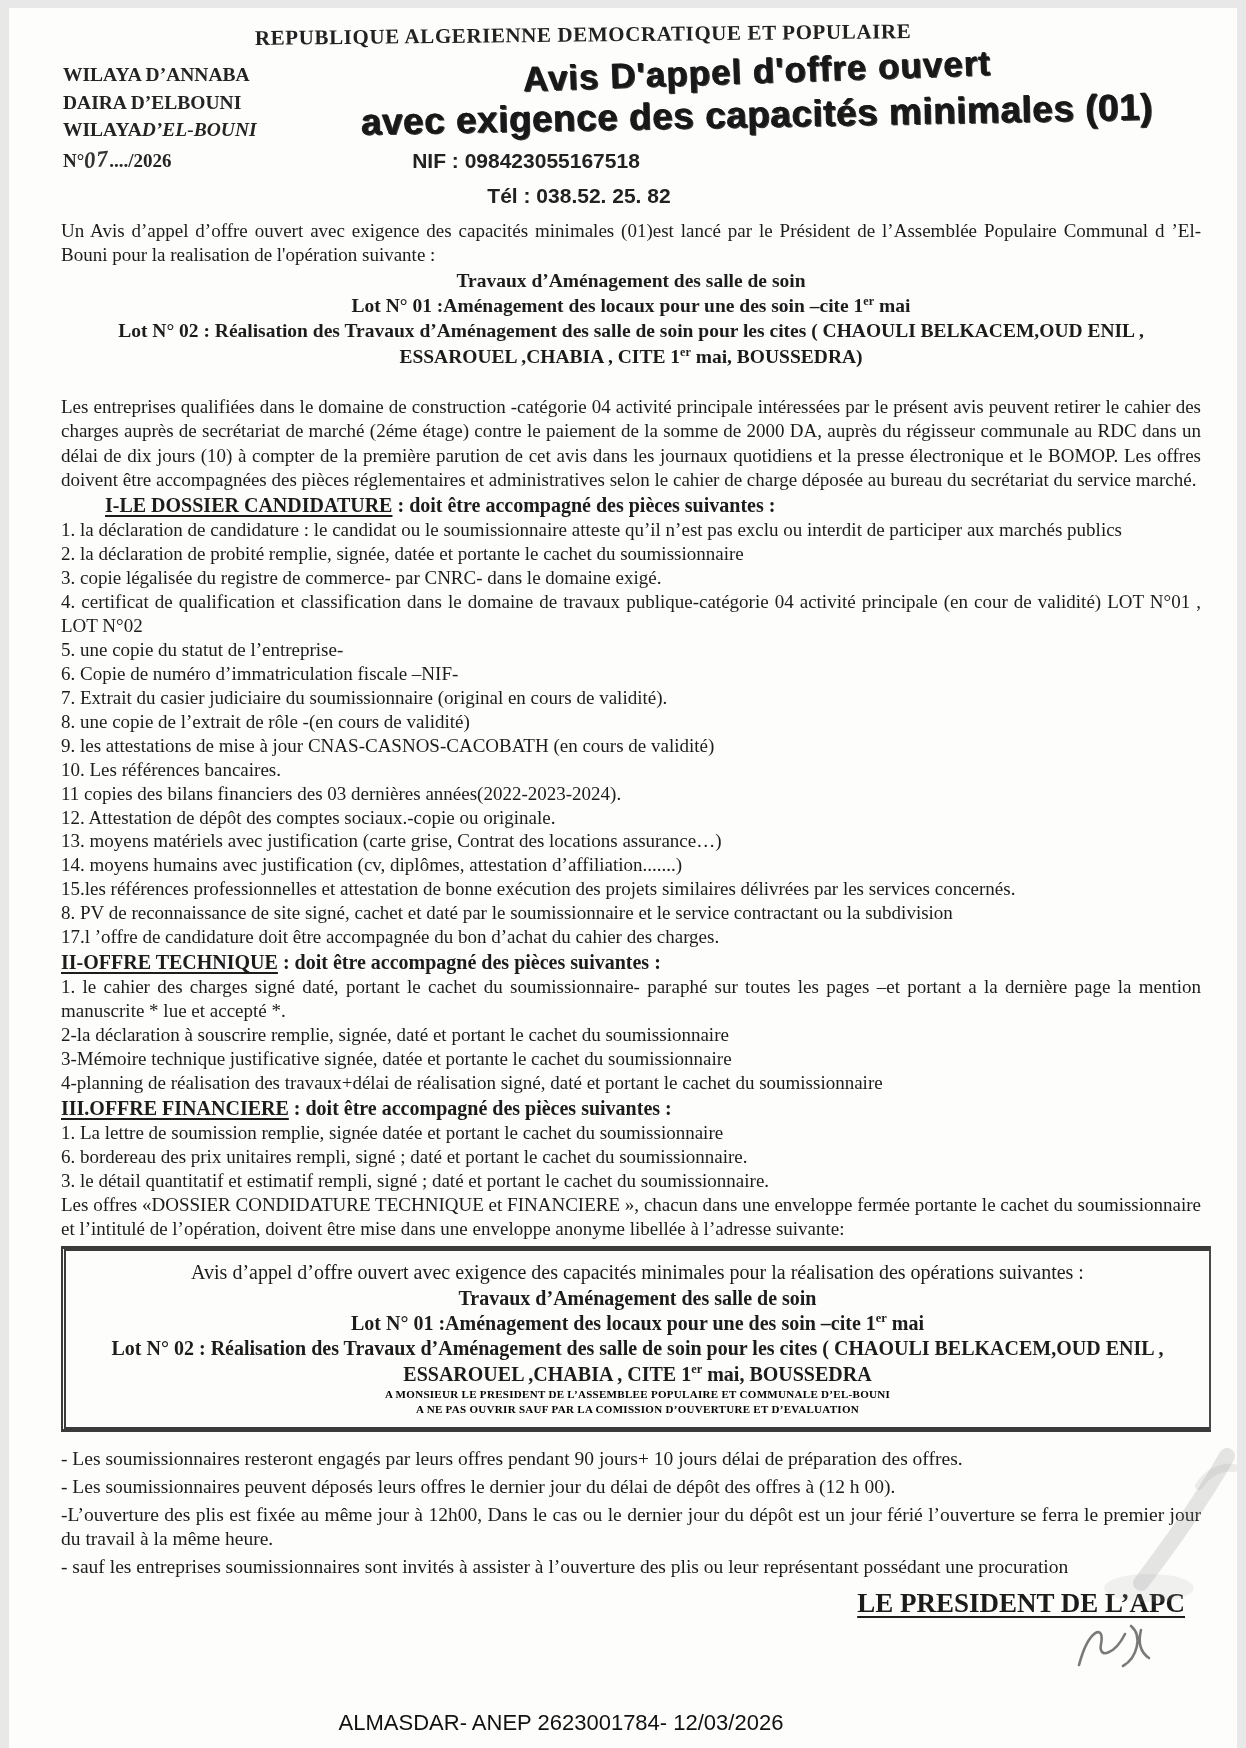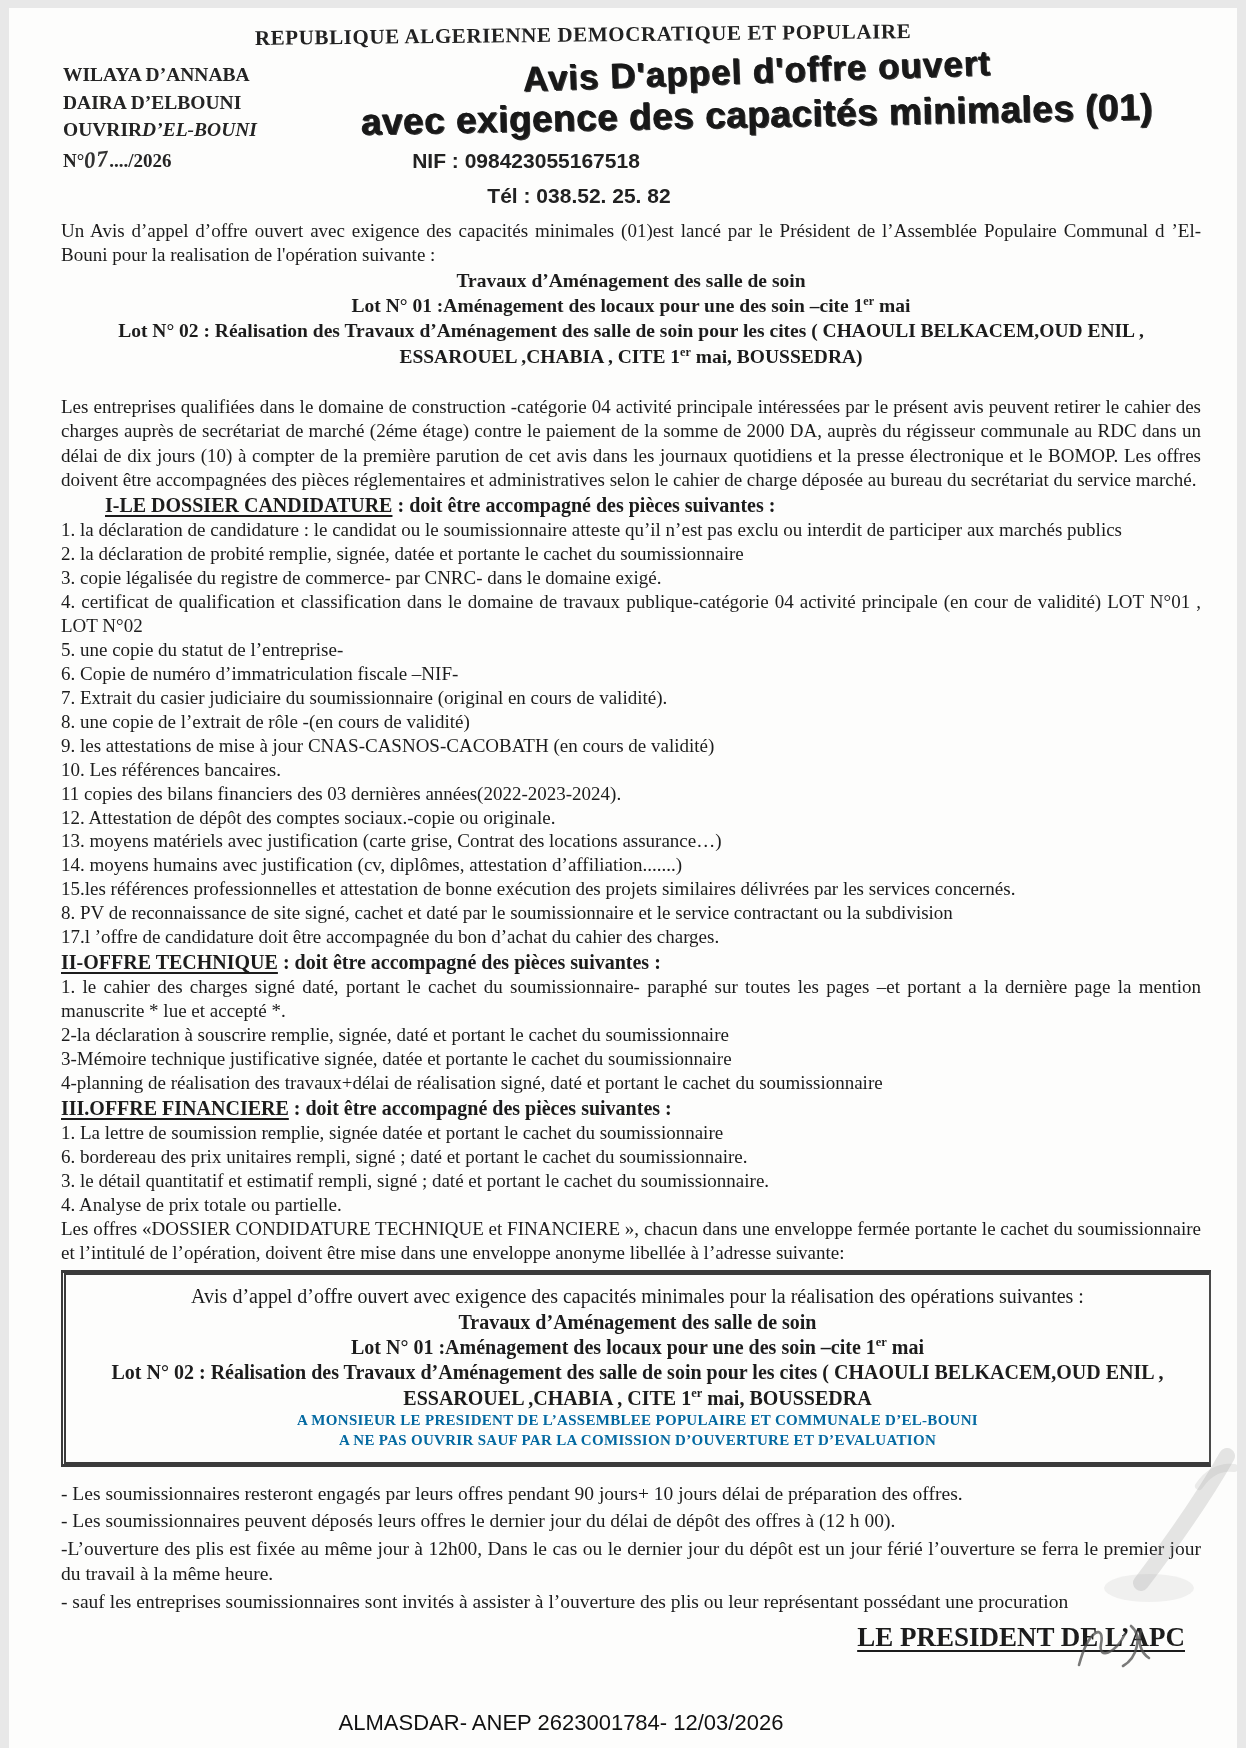--- a/index.html
+++ b/index.html
@@ -35,41 +35,41 @@
   .indent1 { margin-left:44px; }
   .item { font-size:19px; line-height:1.26; text-align:justify; }
   .addr-box {
     margin-top:5px; margin-right:-10px; text-align:center;
     border-top:5px solid #3b3b3b; border-bottom:5px solid #3b3b3b;
     border-left:5px double #3b3b3b; border-right:2px solid #4a4a4a;
     padding:9px 8px 11px 8px;
   }
   .bx { font-size:20px; line-height:1.27; }
   .bx-b { font-weight:bold; }
-  .bx-small { font-weight:bold; font-size:15px; line-height:1.32; letter-spacing:0.3px; color:#0369a1; }
+  .bx-small { font-weight:bold; font-size:11px; line-height:1.32; letter-spacing:0.3px; color:#000000; }
   .cond { font-size:19.5px; line-height:1.27; margin-top:3px; text-align:justify; }
   .signature-row { text-align:right; padding-right:16px; margin-top:8px; font-size:27px; font-weight:bold; }
   .signature-row .u { text-decoration:underline; text-decoration-thickness:2px; text-underline-offset:4px; }
   .footer-credit { position:absolute; bottom:20px; left:0; right:0; text-align:center;
     font-family:"Liberation Sans", sans-serif; font-size:22px; color:#111; transform:translateX(-62px); }
   .smudge { position:absolute; pointer-events:none; }
   sup { font-size:0.62em; }
 </style>
 </head>
 <body>
 
 <div class="page">
 
   <div class="republic">REPUBLIQUE ALGERIENNE DEMOCRATIQUE ET POPULAIRE</div>
 
   <div class="header">
     <div class="issuer">
       <div>WILAYA D’ANNABA</div>
       <div>DAIRA D’ELBOUNI</div>
-      <div><span>OUVRIR</span><span class="it">D’EL-BOUNI</span></div>
+      <div><span>WILAYA</span><span class="it">D’EL-BOUNI</span></div>
       <div class="ref-line"><span>N°</span><span class="ref-hand">07</span><span>..../2026</span></div>
     </div>
     <div class="bigtitle">
       <span class="t1">Avis D'appel d'offre  ouvert</span>
       <span class="t2">avec exigence des capacités minimales (01)</span>
     </div>
     <div class="nif-line">NIF : 098423055167518</div>
     <div class="tel-line">Tél : 038.52. 25. 82</div>
   </div>
 
@@ -105,21 +105,20 @@
   <div class="sec-head"><span class="u">II-OFFRE TECHNIQUE</span><span> : doit être accompagné des pièces suivantes :</span></div>
   <div class="item">1. le cahier des charges signé daté, portant le cachet du soumissionnaire- paraphé sur toutes les pages –et  portant   a la dernière page la mention manuscrite *   lue et accepté *.</div>
   <div class="item">2-la déclaration à souscrire remplie, signée, daté  et portant le cachet du soumissionnaire</div>
   <div class="item">3-Mémoire technique justificative signée, datée  et portante le cachet du soumissionnaire</div>
   <div class="item">4-planning de réalisation des travaux+délai de réalisation signé, daté  et portant le cachet du soumissionnaire</div>
 
   <div class="sec-head"><span class="u">III.OFFRE FINANCIERE</span><span> : doit être accompagné des pièces suivantes :</span></div>
   <div class="item">1. La lettre de soumission remplie, signée datée et portant le cachet du soumissionnaire</div>
   <div class="item">6. bordereau des prix unitaires rempli, signé ; daté et portant le cachet du soumissionnaire.</div>
   <div class="item">3. le détail quantitatif et  estimatif rempli, signé ; daté et portant le cachet du soumissionnaire.</div>
-  <div class="item">4. Analyse de prix totale ou  partielle.</div>
 
   <div class="para">Les offres «DOSSIER CONDIDATURE   TECHNIQUE et FINANCIERE », chacun dans une enveloppe fermée   portante le cachet du soumissionnaire  et l’intitulé de l’opération, doivent être mise dans une enveloppe anonyme libellée à l’adresse suivante:</div>
 
   <div class="addr-box">
     <div class="bx">Avis d’appel d’offre ouvert   avec exigence des capacités minimales pour la réalisation des opérations suivantes :</div>
     <div class="bx bx-b">Travaux d’Aménagement des  salle de soin</div>
     <div class="bx bx-b"><span>Lot N° 01 :Aménagement des locaux pour une des  soin –cite 1</span><sup>er</sup><span> mai</span></div>
     <div class="bx bx-b">Lot N° 02 : Réalisation des Travaux d’Aménagement des salle de  soin pour les cites ( CHAOULI BELKACEM,OUD ENIL ,</div>
     <div class="bx bx-b"><span>ESSAROUEL ,CHABIA , CITE 1</span><sup>er</sup><span> mai, BOUSSEDRA</span></div>
     <div class="bx-small">A MONSIEUR LE PRESIDENT DE L’ASSEMBLEE POPULAIRE ET  COMMUNALE D’EL-BOUNI</div>

